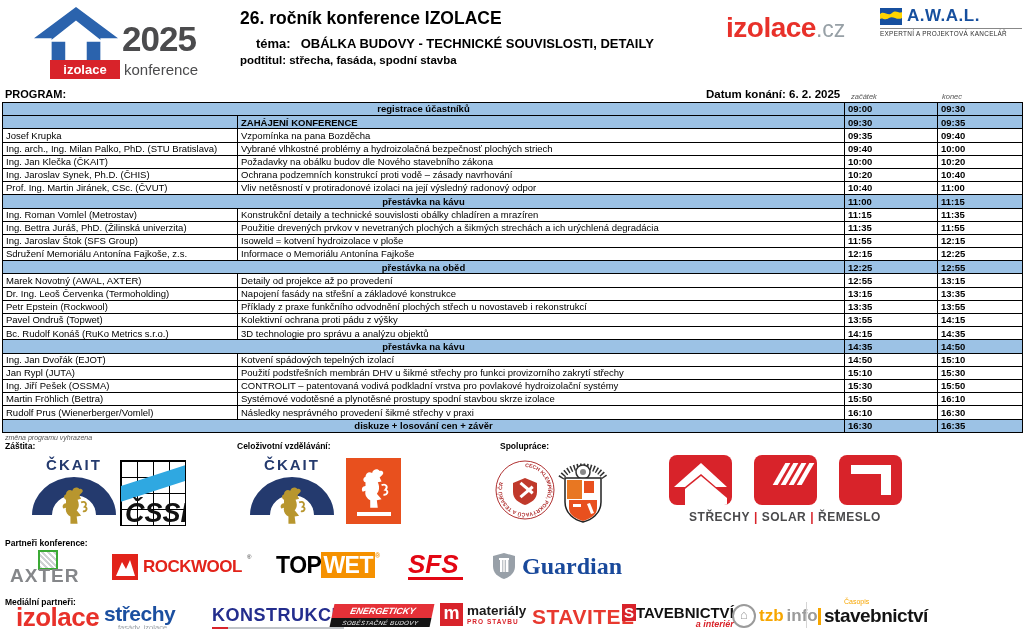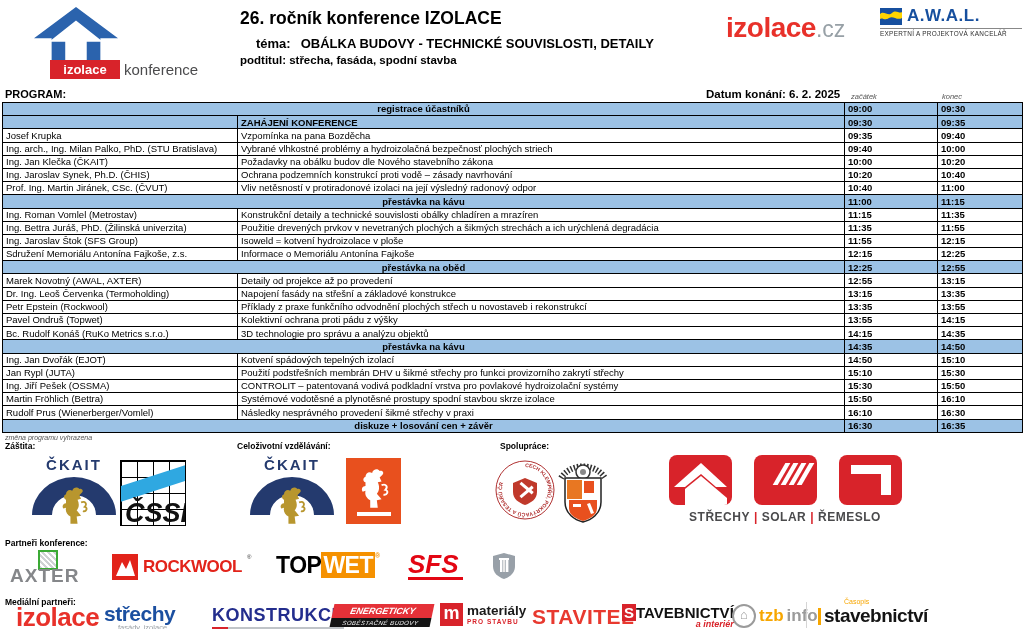--- a/index.html
+++ b/index.html
@@ -120,20 +120,21 @@
 </style>
 </head>
 <body>
 
 <div class="abs conf-logo">
   <div class="abs house">
     <div class="house-blue"></div>
     <div class="house-white"></div>
   </div>
   <div class="abs brand-box">izolace</div>
+  <div class="abs logo-year">2025</div>
   <div class="abs logo-sub">konference</div>
 </div>
 
 <div class="abs page-title">26. ročník konference IZOLACE</div>
 <div class="abs tema">
   <span>téma:</span><span class="gap"></span><span>OBÁLKA BUDOVY - TECHNICKÉ SOUVISLOSTI, DETAILY</span>
 </div>
 <div class="abs podtitul">podtitul: střecha, fasáda, spodní stavba</div>
 
 <div class="abs izolace-cz">
@@ -435,20 +436,21 @@
 <div class="abs sfs" style="left:408px;top:552px;">SFS</div>
 
 <div class="abs guardian" style="left:492px;top:552px;">
   <svg width="24" height="28" viewBox="0 0 24 28">
     <path d="M12 1 L23 4 V14 C23 21 18 25 12 27 C6 25 1 21 1 14 V4 Z" fill="#98a0a8"></path>
     <rect x="8" y="8" width="2.4" height="12" fill="#fff"></rect>
       <rect x="11" y="8" width="2.4" height="12" fill="#e8e8e8"></rect>
       <rect x="14" y="8" width="2.4" height="12" fill="#fff"></rect>
     <rect x="7" y="6" width="10" height="2" fill="#fff"></rect>
   </svg>
+  <div class="guardian-name">Guardian</div>
 </div>
 
 <div class="abs flabel" style="left:5px;top:597px;">Mediální partneři:</div>
 
 <div class="abs m-izolace" style="left:16px;top:602px;">izolace</div>
 
 <div class="abs m-strechy" style="left:104px;top:602px;">
   <div class="main">střechy</div>
   <div class="sub">fasády, izolace</div>
 </div>

